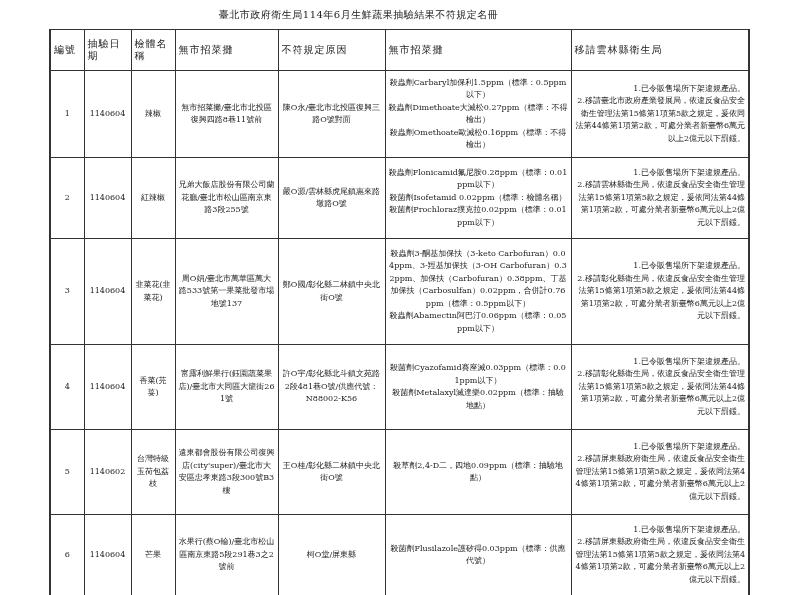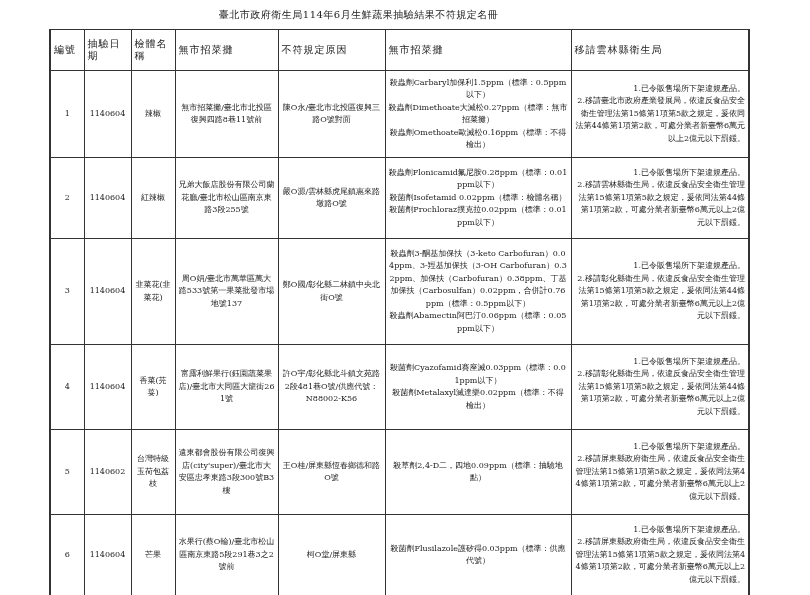--- a/index.html
+++ b/index.html
@@ -95,21 +95,21 @@
   <tbody>
 
     <tr class="row-1">
       <td class="center num outer-border">1</td>
       <td class="center date">1140604</td>
       <td class="center">辣椒</td>
       <td class="center">無市招菜攤/臺北市北投區復興四路8巷11號前</td>
       <td class="center">陳O永/臺北市北投區復興三路O號對面</td>
       <td class="reasons">
         <div>殺蟲劑Carbaryl加保利1.5ppm（標準：0.5ppm以下）</div>
-        <div>殺蟲劑Dimethoate大滅松0.27ppm（標準：無市招菜攤）</div>
+        <div>殺蟲劑Dimethoate大滅松0.27ppm（標準：不得檢出）</div>
         <div>殺蟲劑Omethoate歐滅松0.16ppm（標準：不得檢出）</div>
       </td>
       <td class="followup outer-border-right">
         <div>1.已令販售場所下架違規產品。</div>
         <div>2.移請臺北市政府產業發展局，依違反食品安全衛生管理法第15條第1項第5款之規定，爰依同法第44條第1項第2款，可處分業者新臺幣6萬元以上2億元以下罰鍰。</div>
       </td>
     </tr>
 
     <tr class="row-2">
       <td class="center num outer-border">2</td>
@@ -145,34 +145,34 @@
     </tr>
 
     <tr class="row-4">
       <td class="center num outer-border">4</td>
       <td class="center date">1140604</td>
       <td class="center">香菜(芫荽)</td>
       <td class="center">富露利鮮果行(鈺園蔬菜果店)/臺北市大同區大龍街261號</td>
       <td class="center">許O宇/彰化縣北斗鎮文苑路2段481巷O號/供應代號：N88002-K56</td>
       <td class="reasons">
         <div>殺菌劑Cyazofamid賽座滅0.03ppm（標準：0.01ppm以下）</div>
-        <div>殺菌劑Metalaxyl滅達樂0.02ppm（標準：不得檢出）</div>
+        <div>殺菌劑Metalaxyl滅達樂0.02ppm（標準：抽驗地點）</div>
       </td>
       <td class="followup outer-border-right">
         <div>1.已令販售場所下架違規產品。</div>
         <div>2.移請彰化縣衛生局，依違反食品安全衛生管理法第15條第1項第5款之規定，爰依同法第44條第1項第2款，可處分業者新臺幣6萬元以上2億元以下罰鍰。</div>
       </td>
     </tr>
 
     <tr class="row-5">
       <td class="center num outer-border">5</td>
       <td class="center date">1140602</td>
       <td class="center">台灣特級玉荷包荔枝</td>
       <td class="center">遠東都會股份有限公司復興店(city'super)/臺北市大安區忠孝東路3段300號B3樓</td>
-      <td class="center">王O桂/屏東縣恆春鄉德和路O號</td>
+      <td class="center">王O桂/彰化縣二林鎮中央北街O號</td>
       <td class="reasons">
         <div>殺草劑2,4-D二，四地0.09ppm（標準：抽驗地點）</div>
       </td>
       <td class="followup outer-border-right">
         <div>1.已令販售場所下架違規產品。</div>
         <div>2.移請屏東縣政府衛生局，依違反食品安全衛生管理法第15條第1項第5款之規定，爰依同法第44條第1項第2款，可處分業者新臺幣6萬元以上2億元以下罰鍰。</div>
       </td>
     </tr>
 
     <tr class="row-6">

